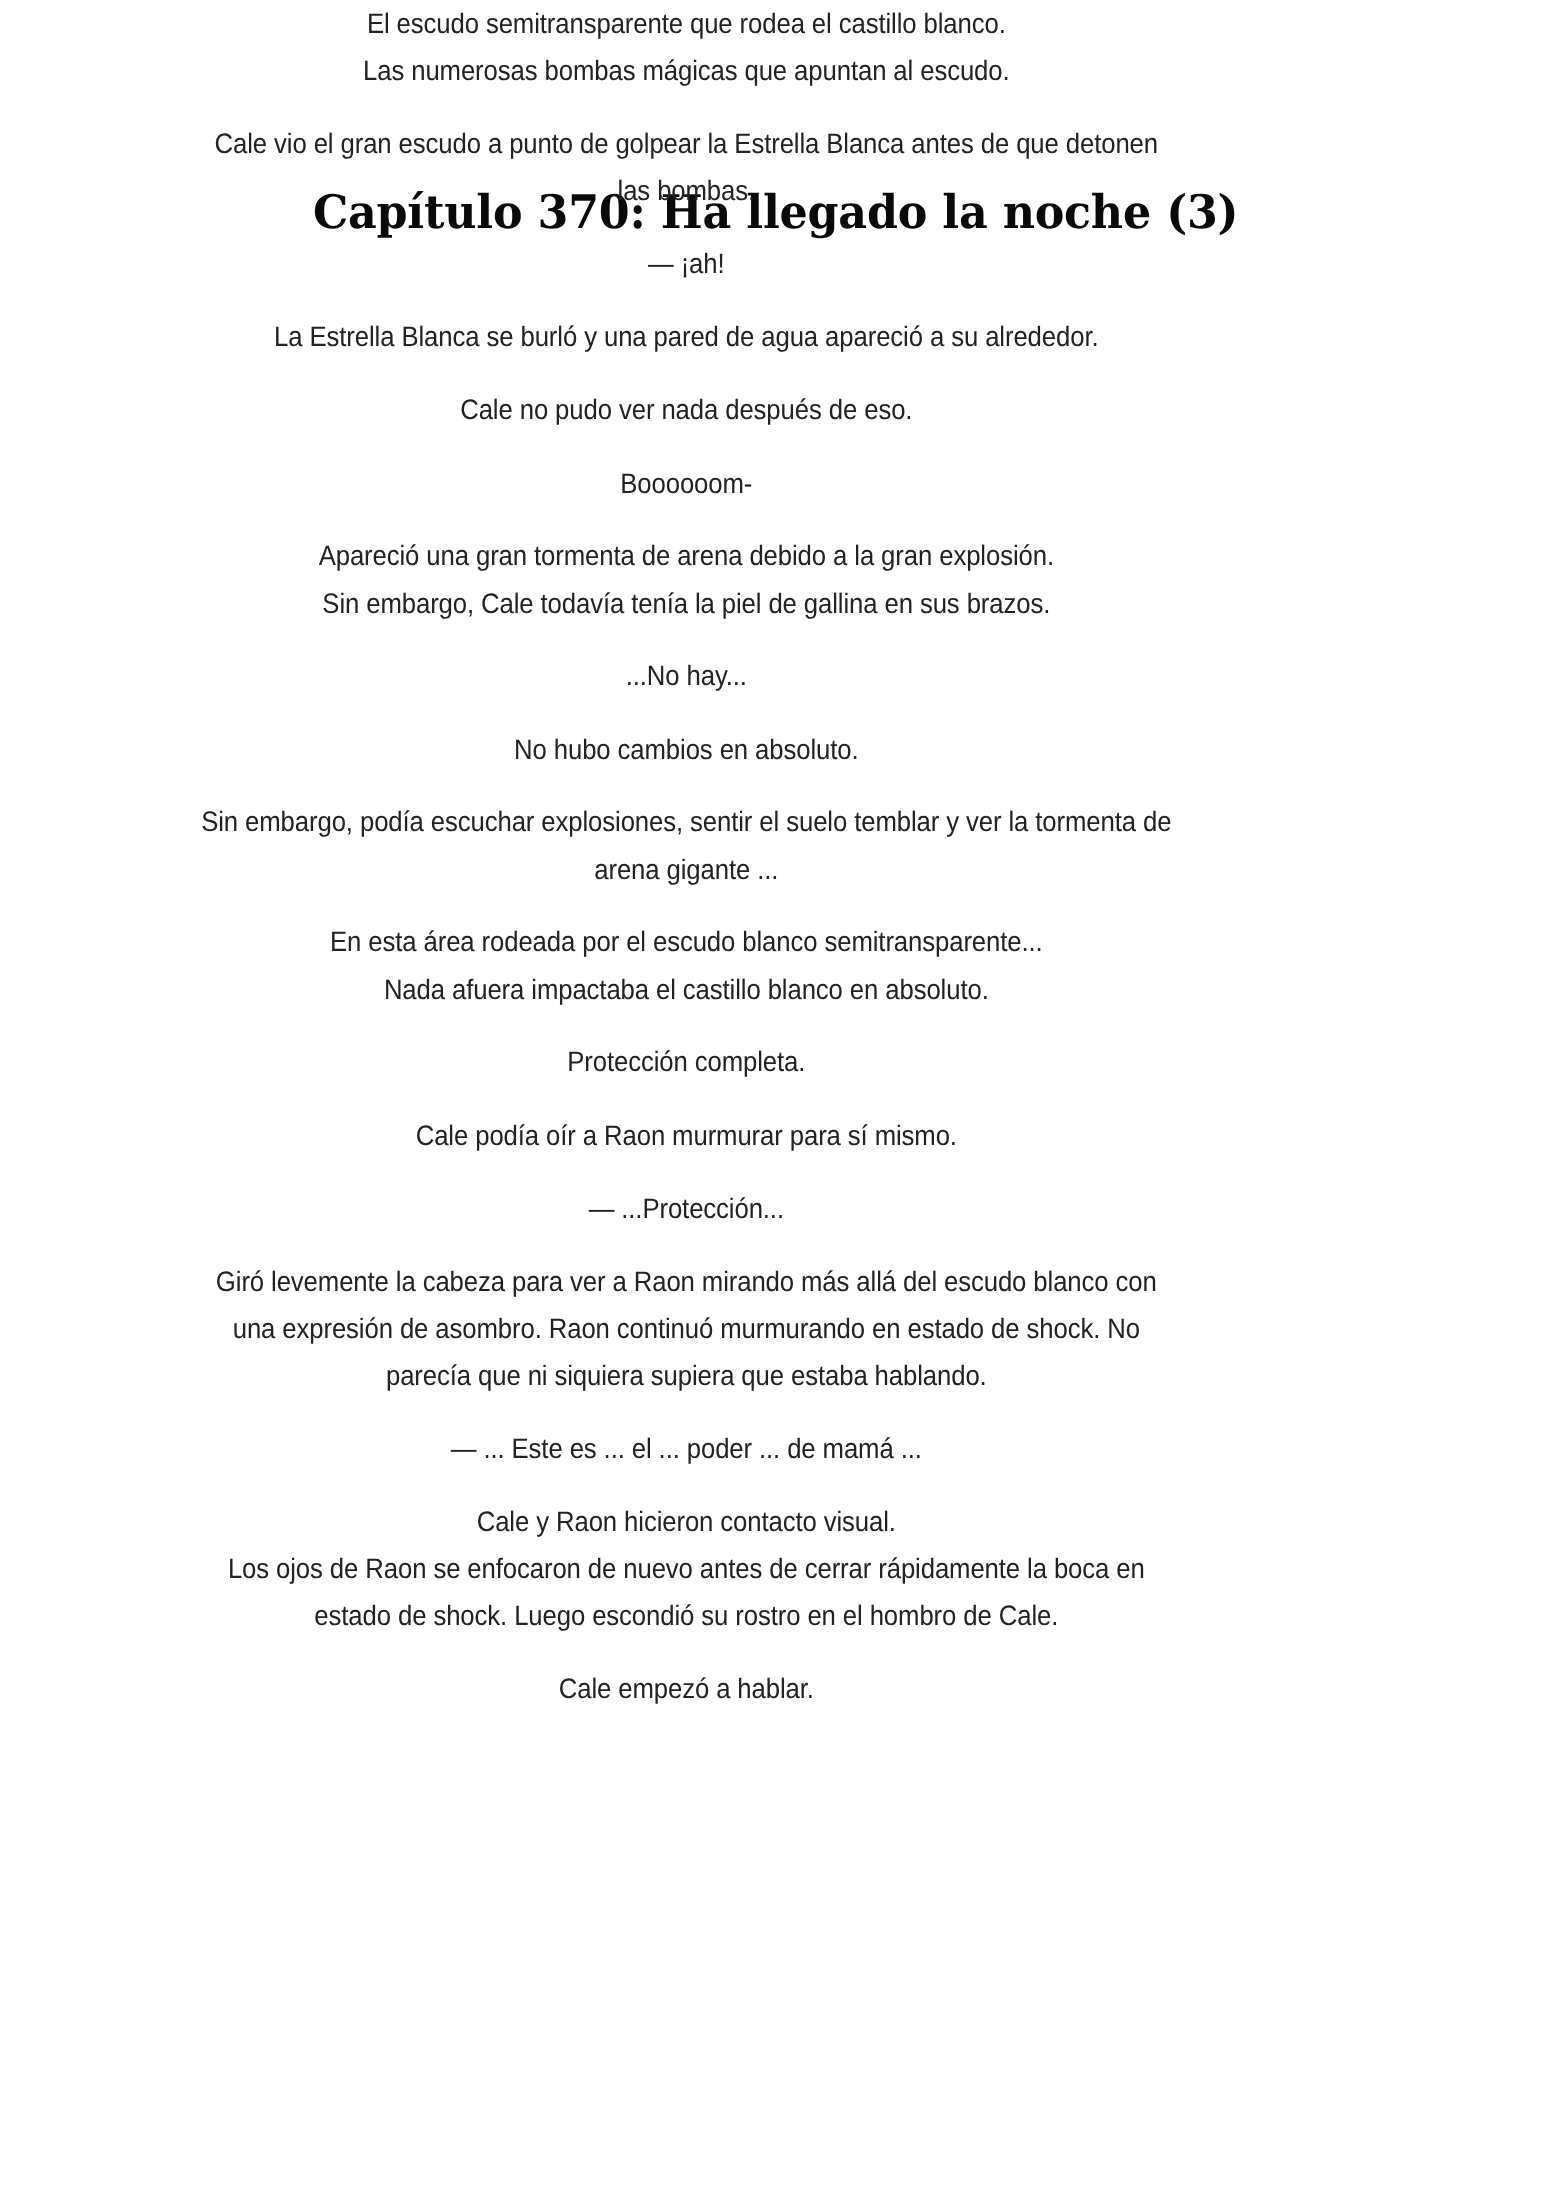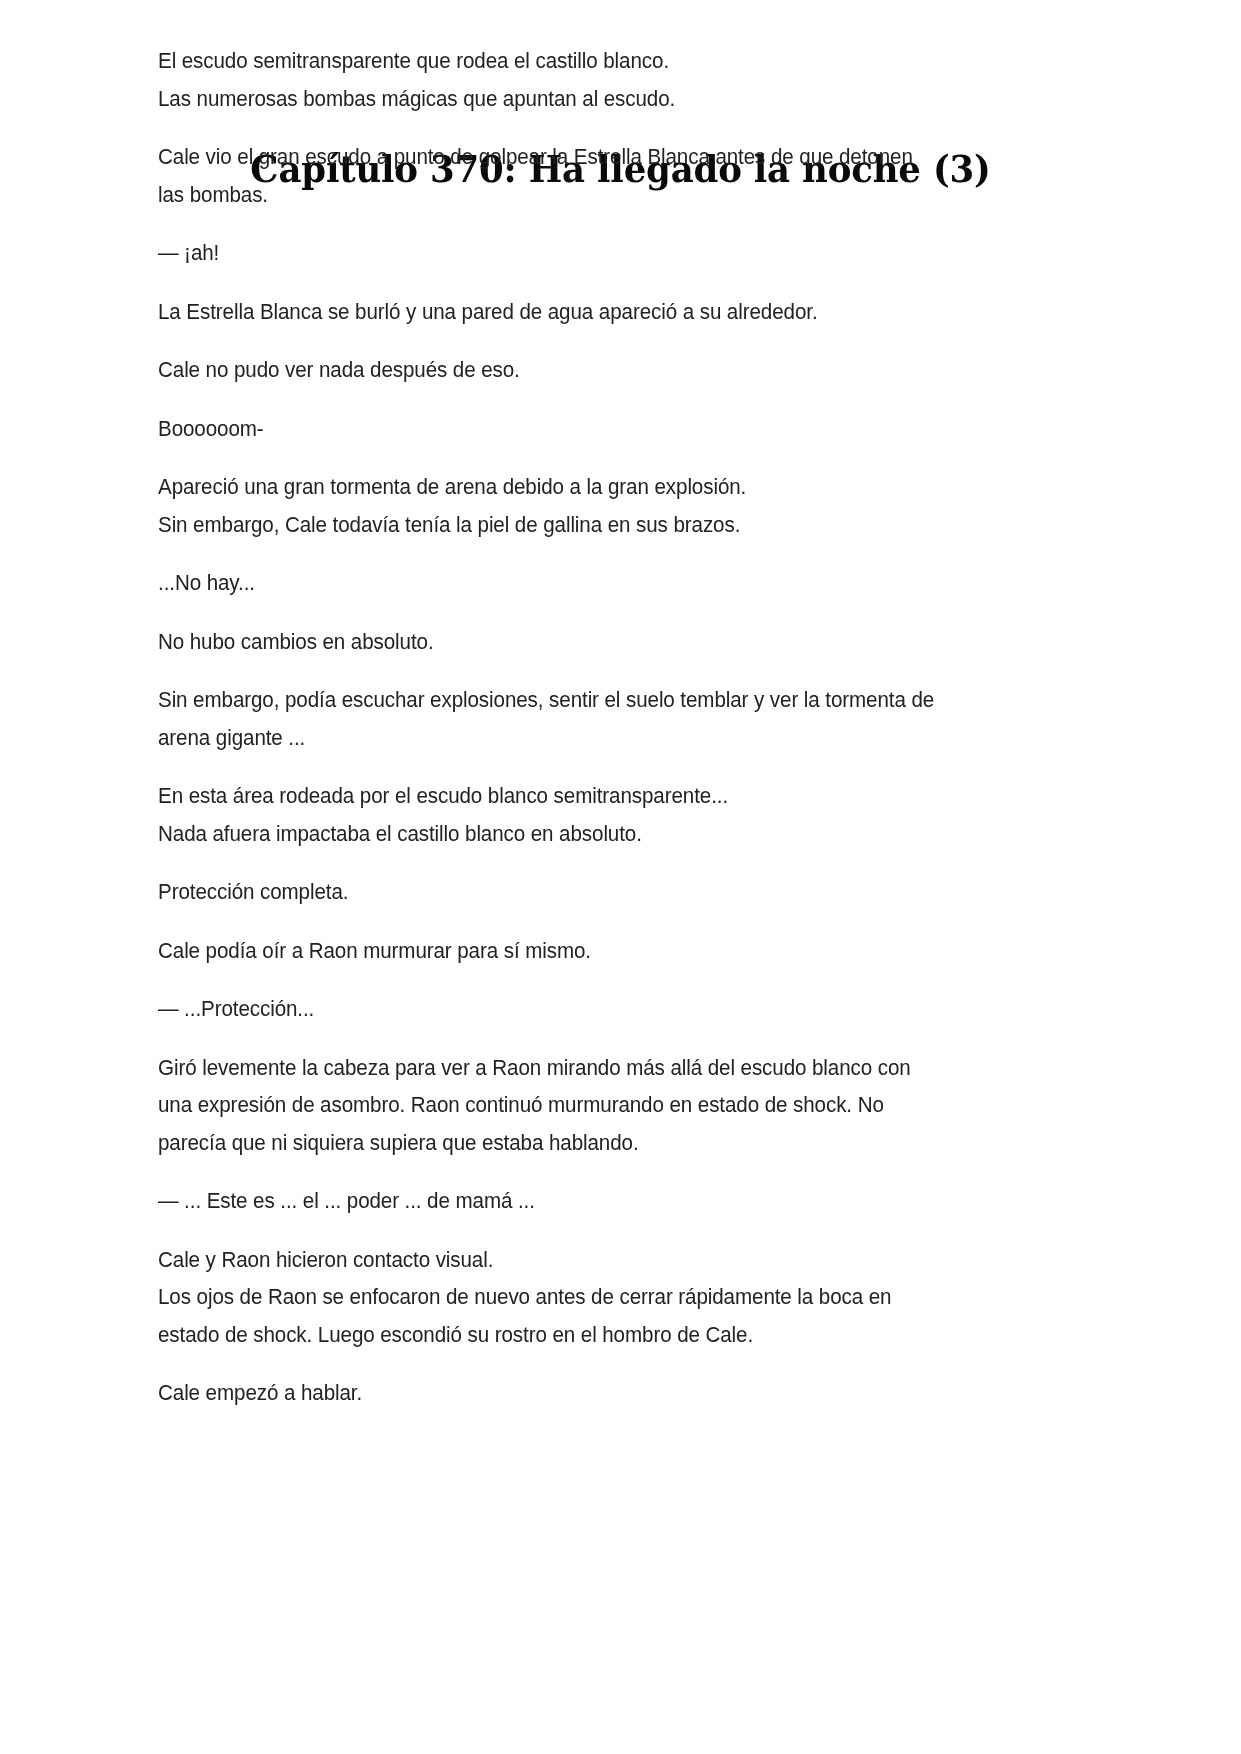--- a/index.html
+++ b/index.html
@@ -36,21 +36,21 @@
     text-align: center;
     margin: 0;
     padding-top: 148px;
     padding-bottom: 0;
     -webkit-font-smoothing: antialiased;
     transform: scaleX(0.96);
     transform-origin: center center;
   }
 
   .body-text {
-    margin-top: 42px;
+    text-align: center;
   }
 
   p.para {
     font-family: "Liberation Sans", "DejaVu Sans", sans-serif;
     font-size: 22.5px;
     line-height: 37.5px;
     color: #222222;
     margin: 0 0 21px 0;
     font-weight: 400;
     letter-spacing: -0.1px;

